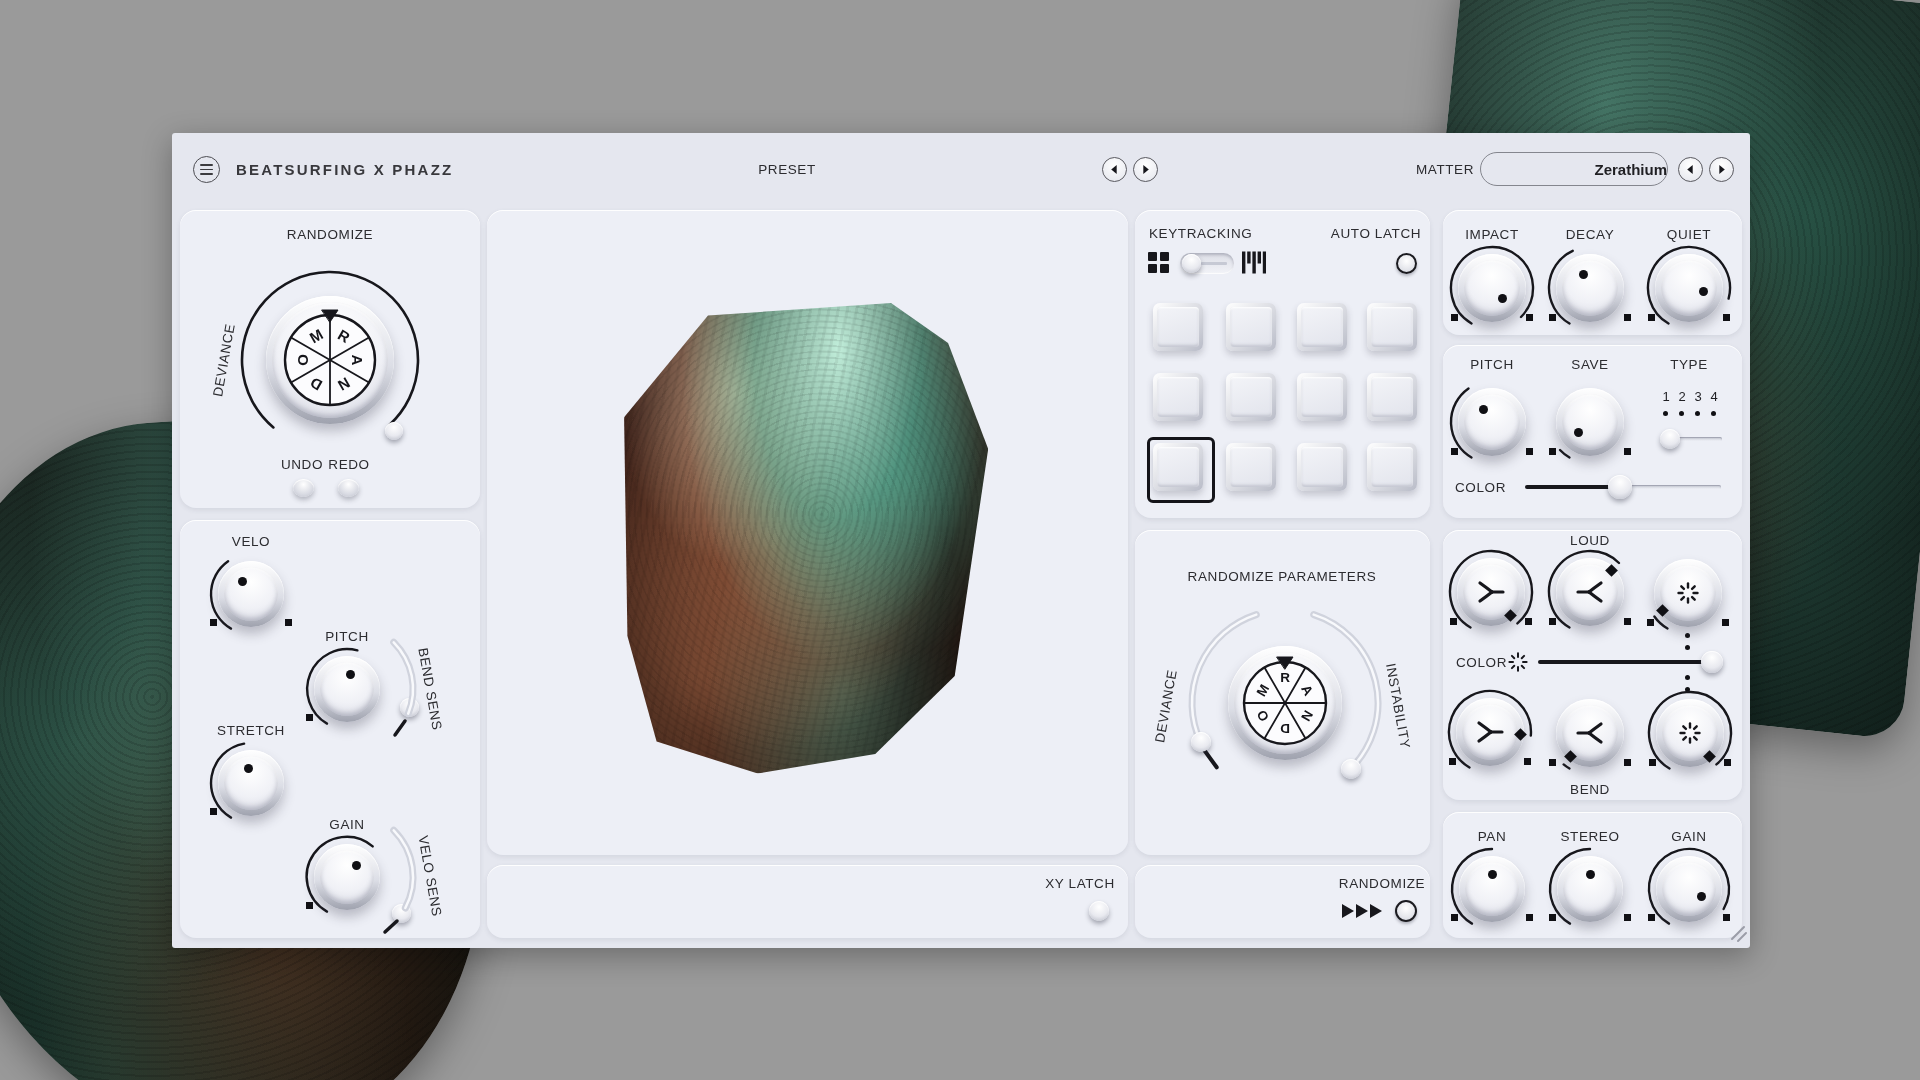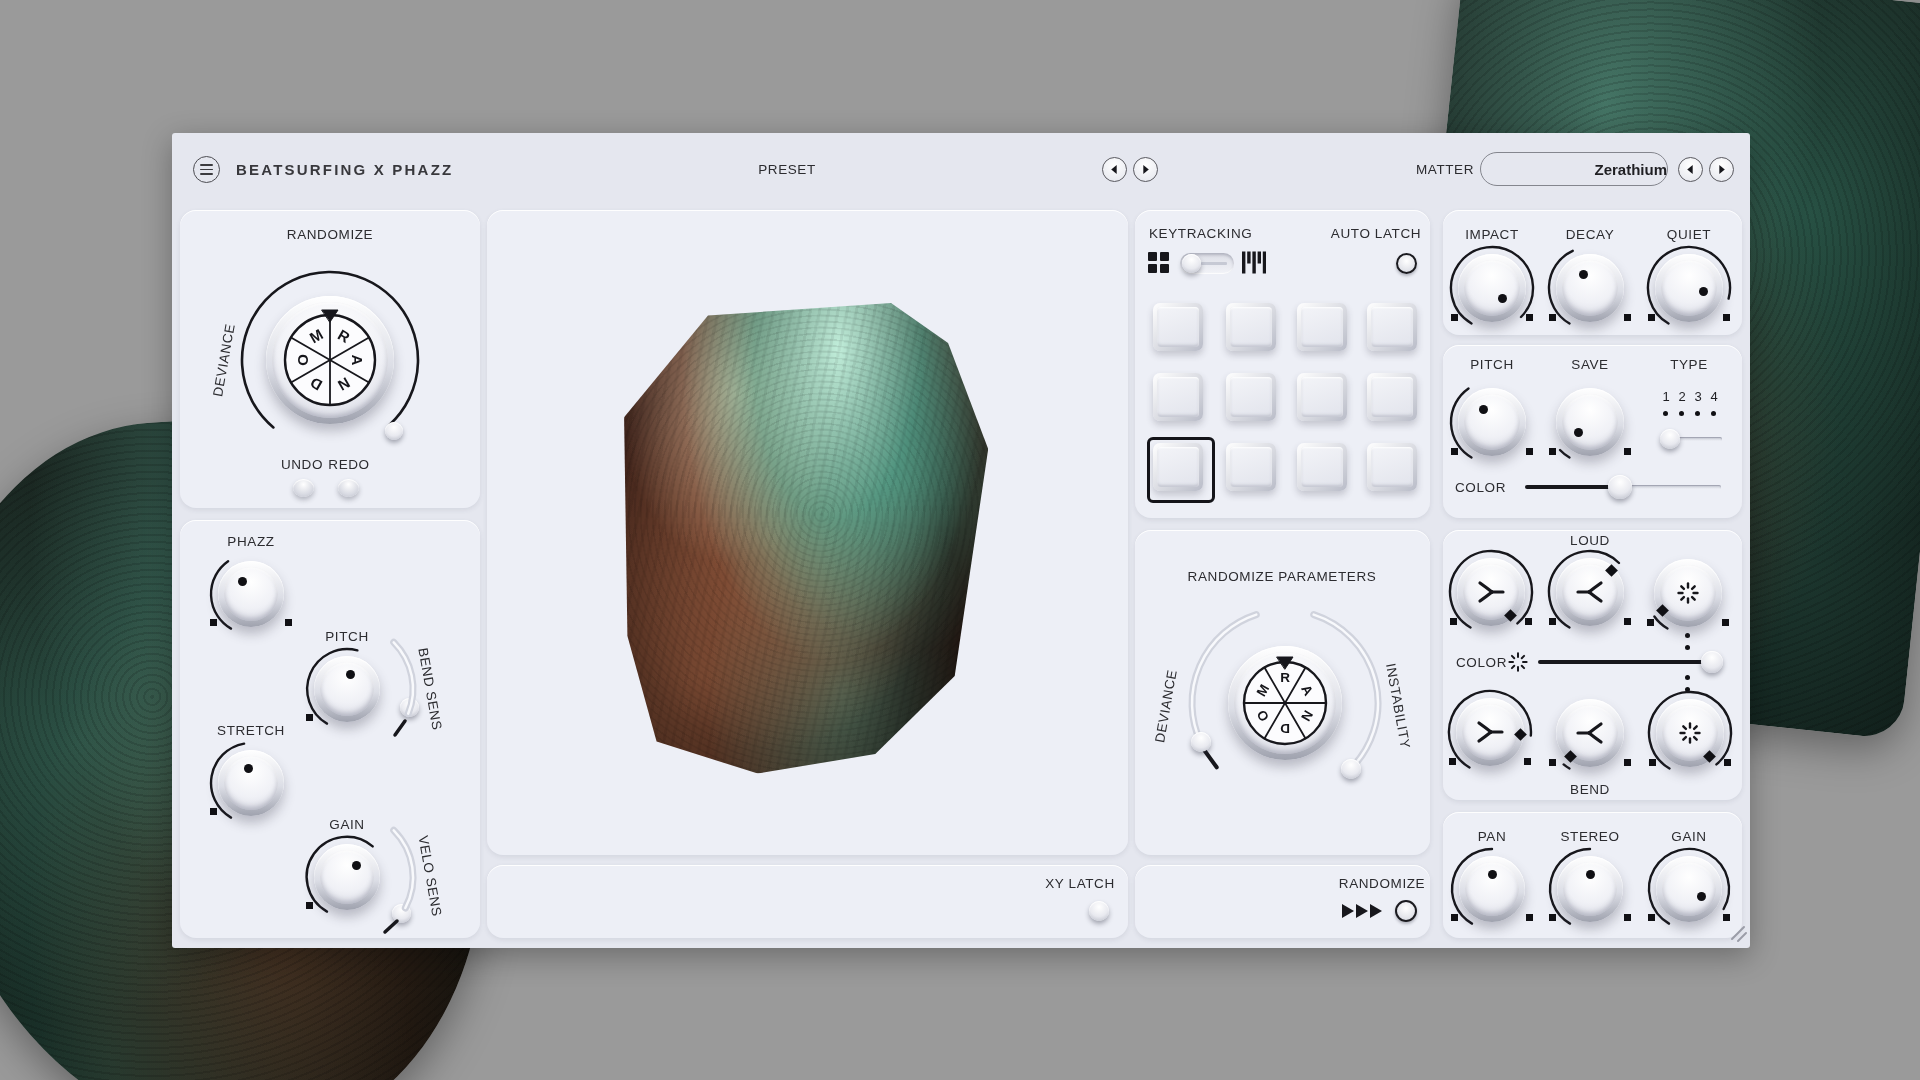--- a/index.html
+++ b/index.html
@@ -156,21 +156,21 @@
 
     <div class="rock-main"></div>
 
     <div class="lbl" style="left:158px;top:101px">RANDOMIZE</div>
     <div class="lbl" style="left:52px;top:227px;transform:translate(-50%,-50%) rotate(-80deg)">DEVIANCE</div>
     <div class="lbl" style="left:130px;top:331px">UNDO</div>
     <div class="lbl" style="left:177px;top:331px">REDO</div>
     <div class="mini-btn" style="left:121px;top:346px"></div>
     <div class="mini-btn" style="left:166px;top:346px"></div>
 
-    <div class="lbl" style="left:79px;top:408px">PHAZZ</div>
+    <div class="lbl" style="left:79px;top:408px">VELO</div>
     <div class="lbl" style="left:175px;top:503px">PITCH</div>
     <div class="lbl" style="left:79px;top:597px">STRETCH</div>
     <div class="lbl" style="left:175px;top:691px">GAIN</div>
     <div class="lbl" style="left:258px;top:556px;transform:translate(-50%,-50%) rotate(80deg)">BEND SENS</div>
     <div class="lbl" style="left:258px;top:743px;transform:translate(-50%,-50%) rotate(80deg)">VELO SENS</div>
 
     <div class="lbl" style="left:908px;top:750px">XY LATCH</div>
     <div class="ball" style="left:917px;top:768px;width:20px;height:20px"></div>
 
     <div class="lbl-l" style="left:977px;top:100px">KEYTRACKING</div>

